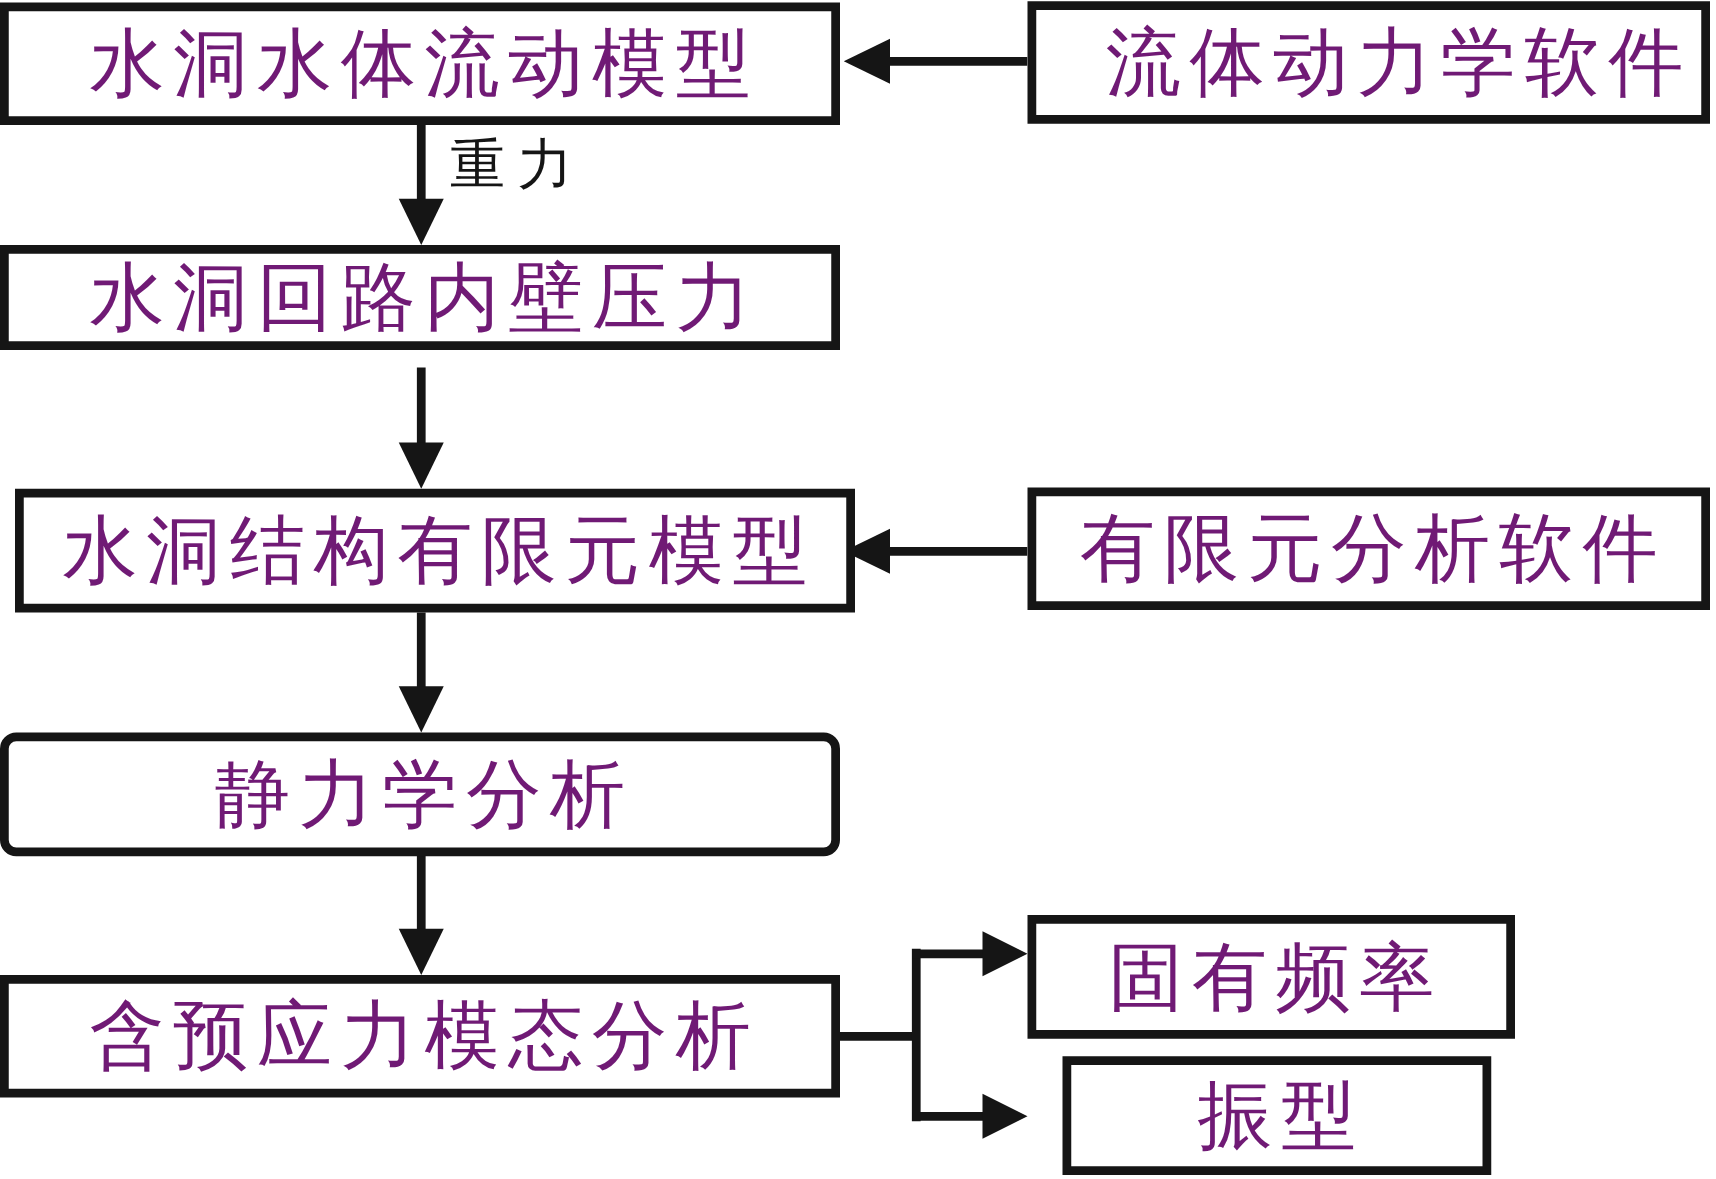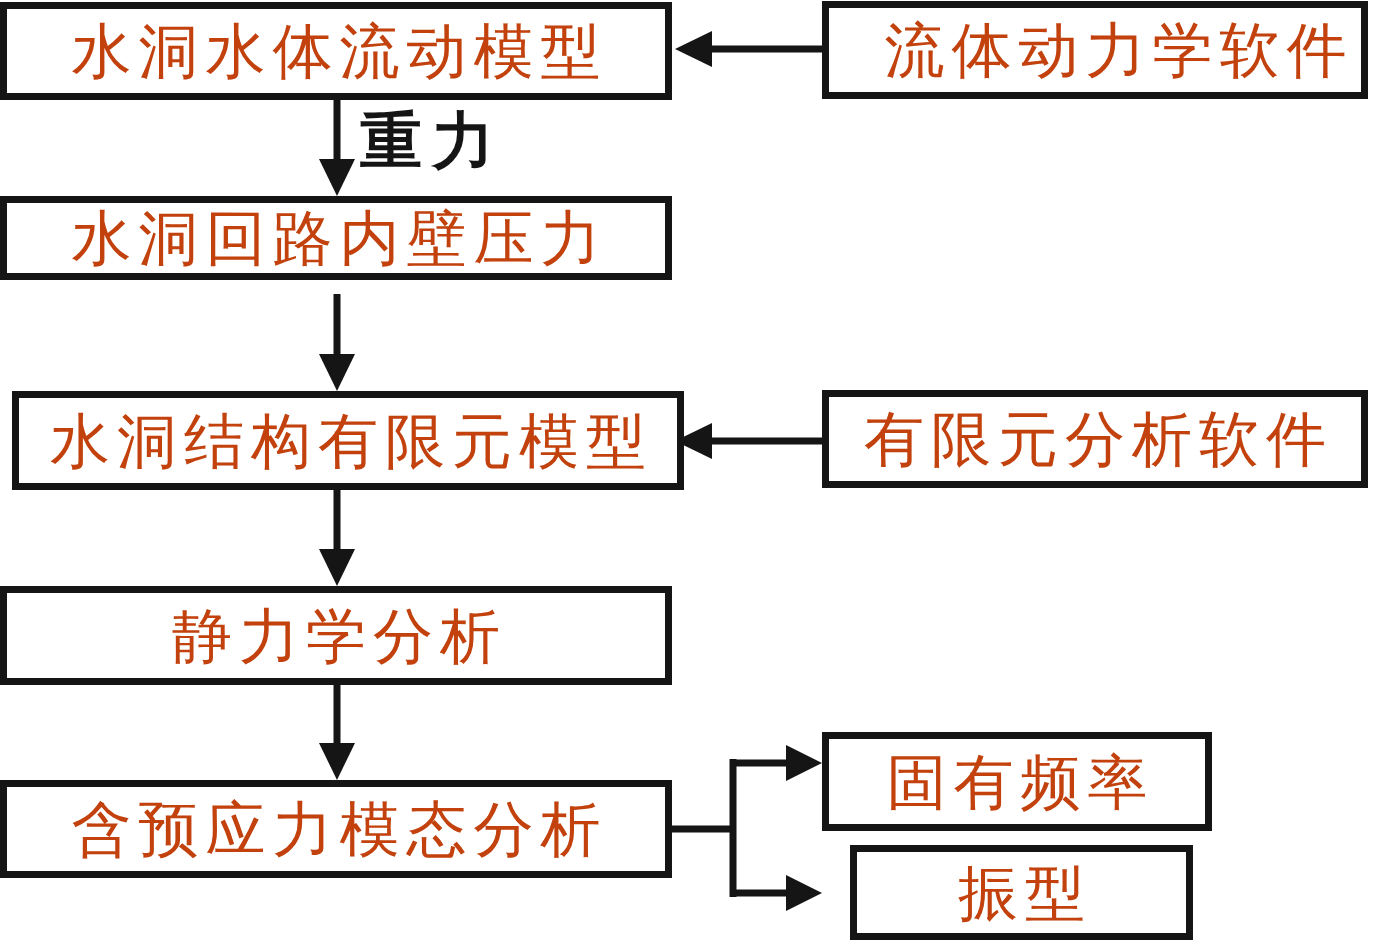--- a/index.html
+++ b/index.html
@@ -12,35 +12,34 @@
     font-family: "DejaVu Serif", "Liberation Serif", serif;
   }
   .node {
     position: absolute;
     box-sizing: border-box;
     border: 7px solid #151515;
     background: #ffffff;
     display: flex;
     align-items: center;
     justify-content: center;
-    color: #c2410c;
+    color: #701a75;
     font-size: 60px;
     letter-spacing: 7px;
     text-indent: 7px;
     white-space: nowrap;
     line-height: 1;
   }
   .edge-label {
     position: absolute;
     color: #151515;
-    font-size: 62px;
+    font-size: 44px;
     letter-spacing: 10px;
     line-height: 1;
     white-space: nowrap;
-    font-weight: bold;
   }
   svg.connectors {
     position: absolute;
     left: 0; top: 0;
     width: 1373px;
     height: 943px;
   }
   svg.connectors line { stroke: #151515; stroke-width: 7; }
   svg.connectors polygon { fill: #151515; stroke: none; }
 </style>
@@ -98,21 +97,21 @@
   <div class="edge-label" style="left:360px; top:110px;">重力</div>
 
   <div class="node" style="left:0px; top:196px; width:672px; height:84px;">
     <span>水洞回路内壁压力</span>
   </div>
 
   <div class="node" style="left:0px; top:391px; width:672px; height:99px;margin-left:12px;">
     <span>水洞结构有限元模型</span>
   </div>
 
-  <div class="node" style="left:0px; top:586px; width:672px; height:99px;">
+  <div class="node" style="left:0px; top:586px; width:672px; height:99px;border-radius:13px;">
     <span>静力学分析</span>
   </div>
 
   <div class="node" style="left:0px; top:780px; width:672px; height:98px;">
     <span>含预应力模态分析</span>
   </div>
 
   <div class="node" style="left:822px; top:1px; width:546px; height:98px;padding-left:41px;">
     <span>流体动力学软件</span>
   </div>

